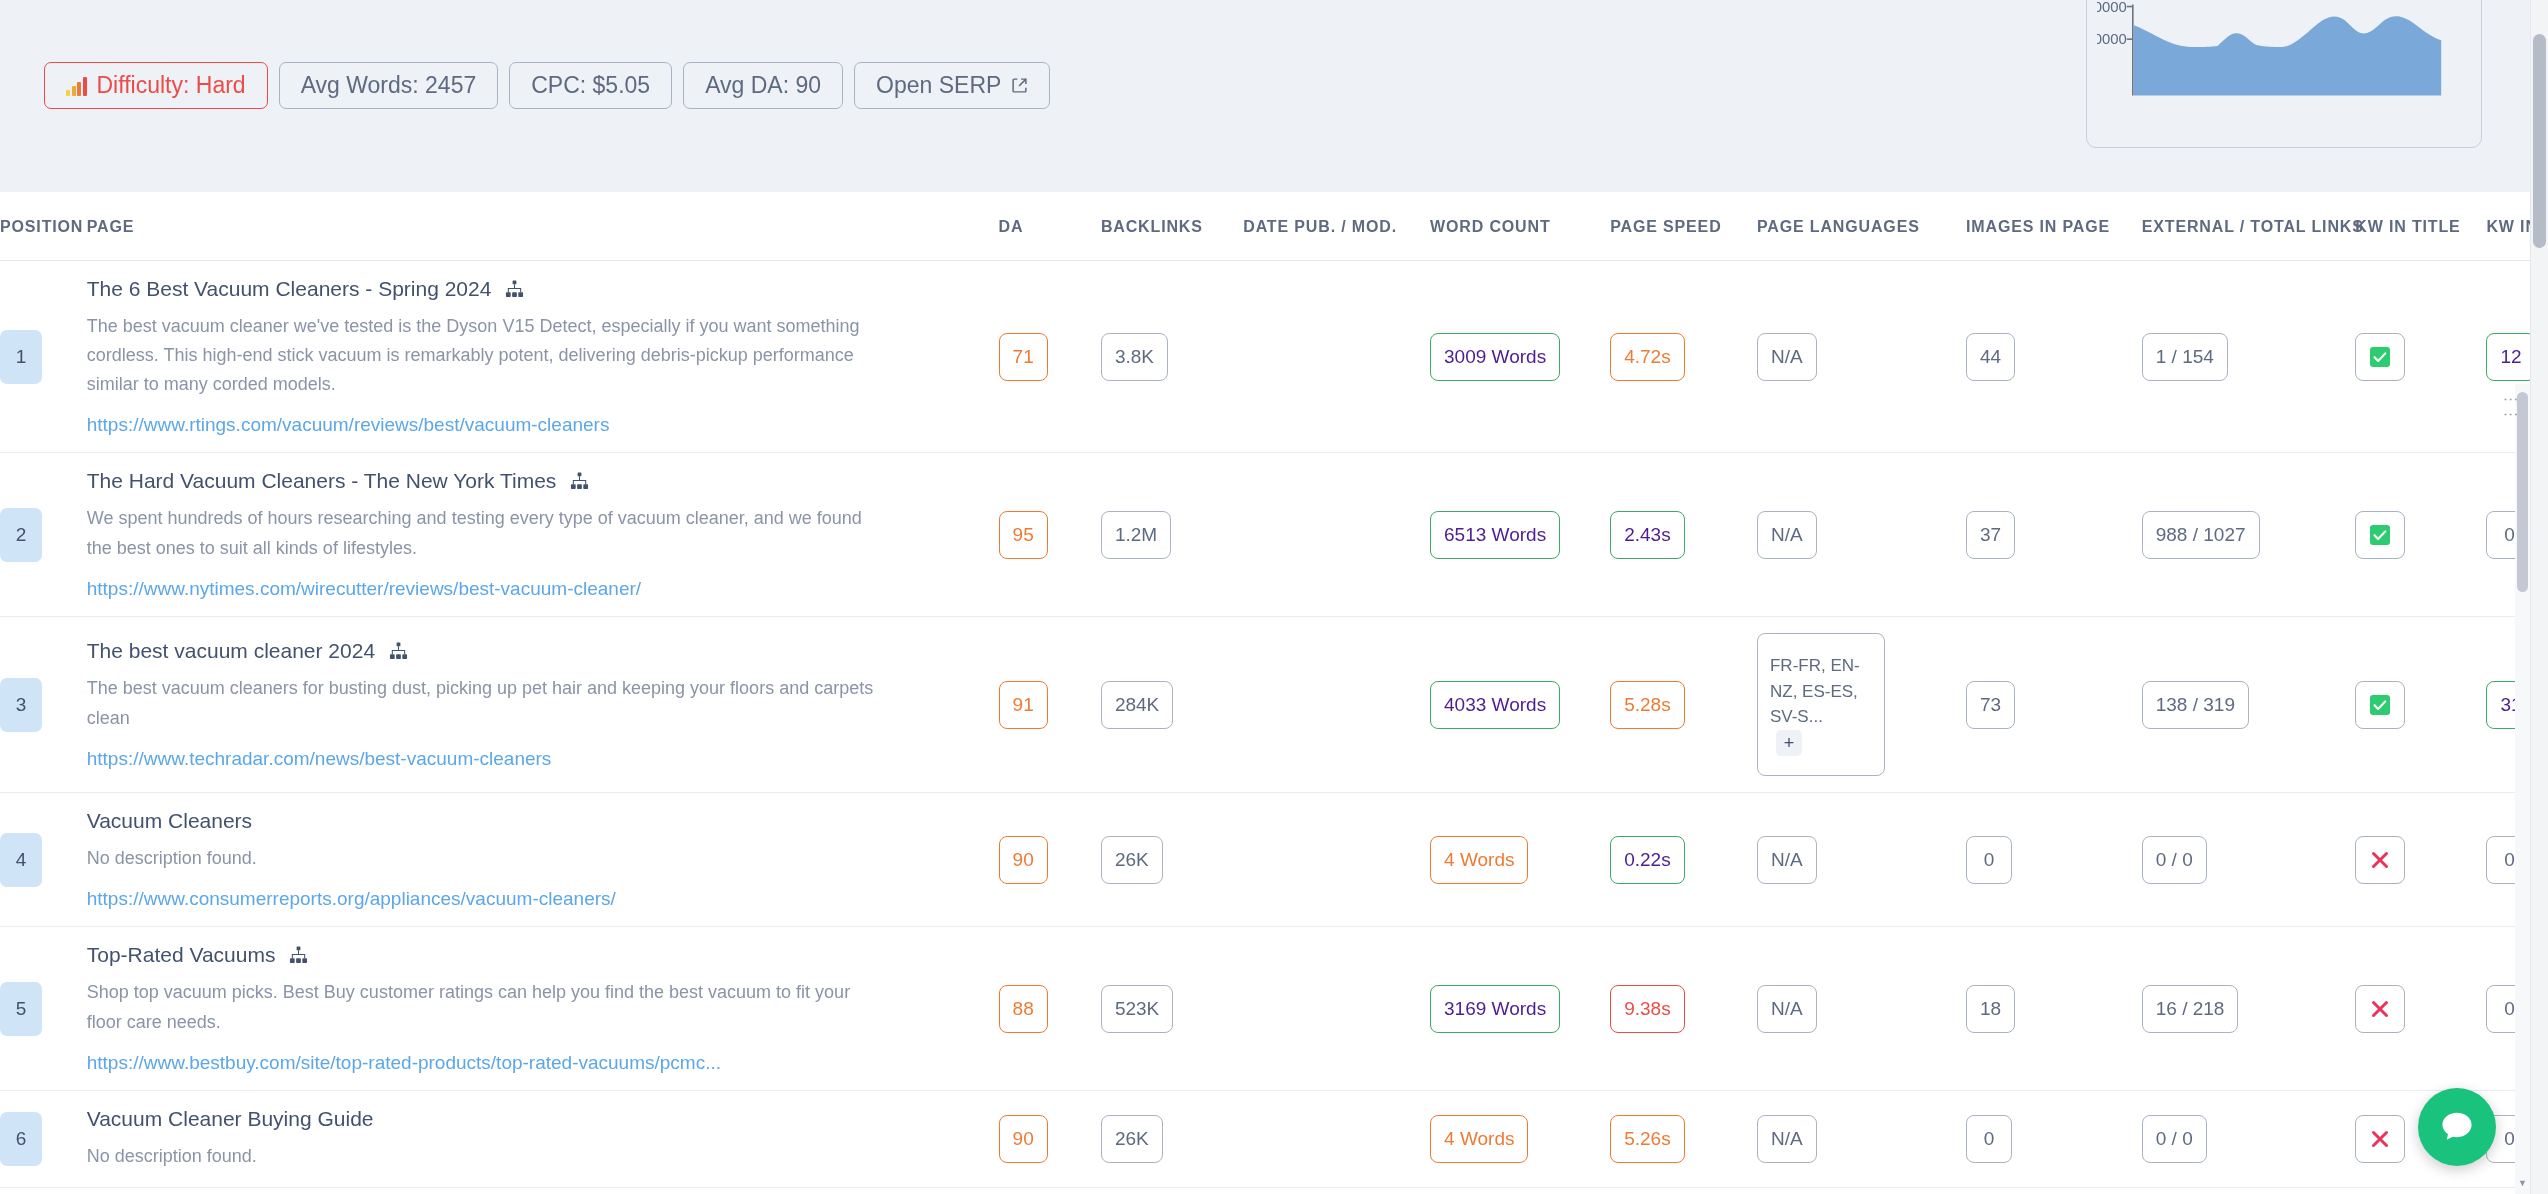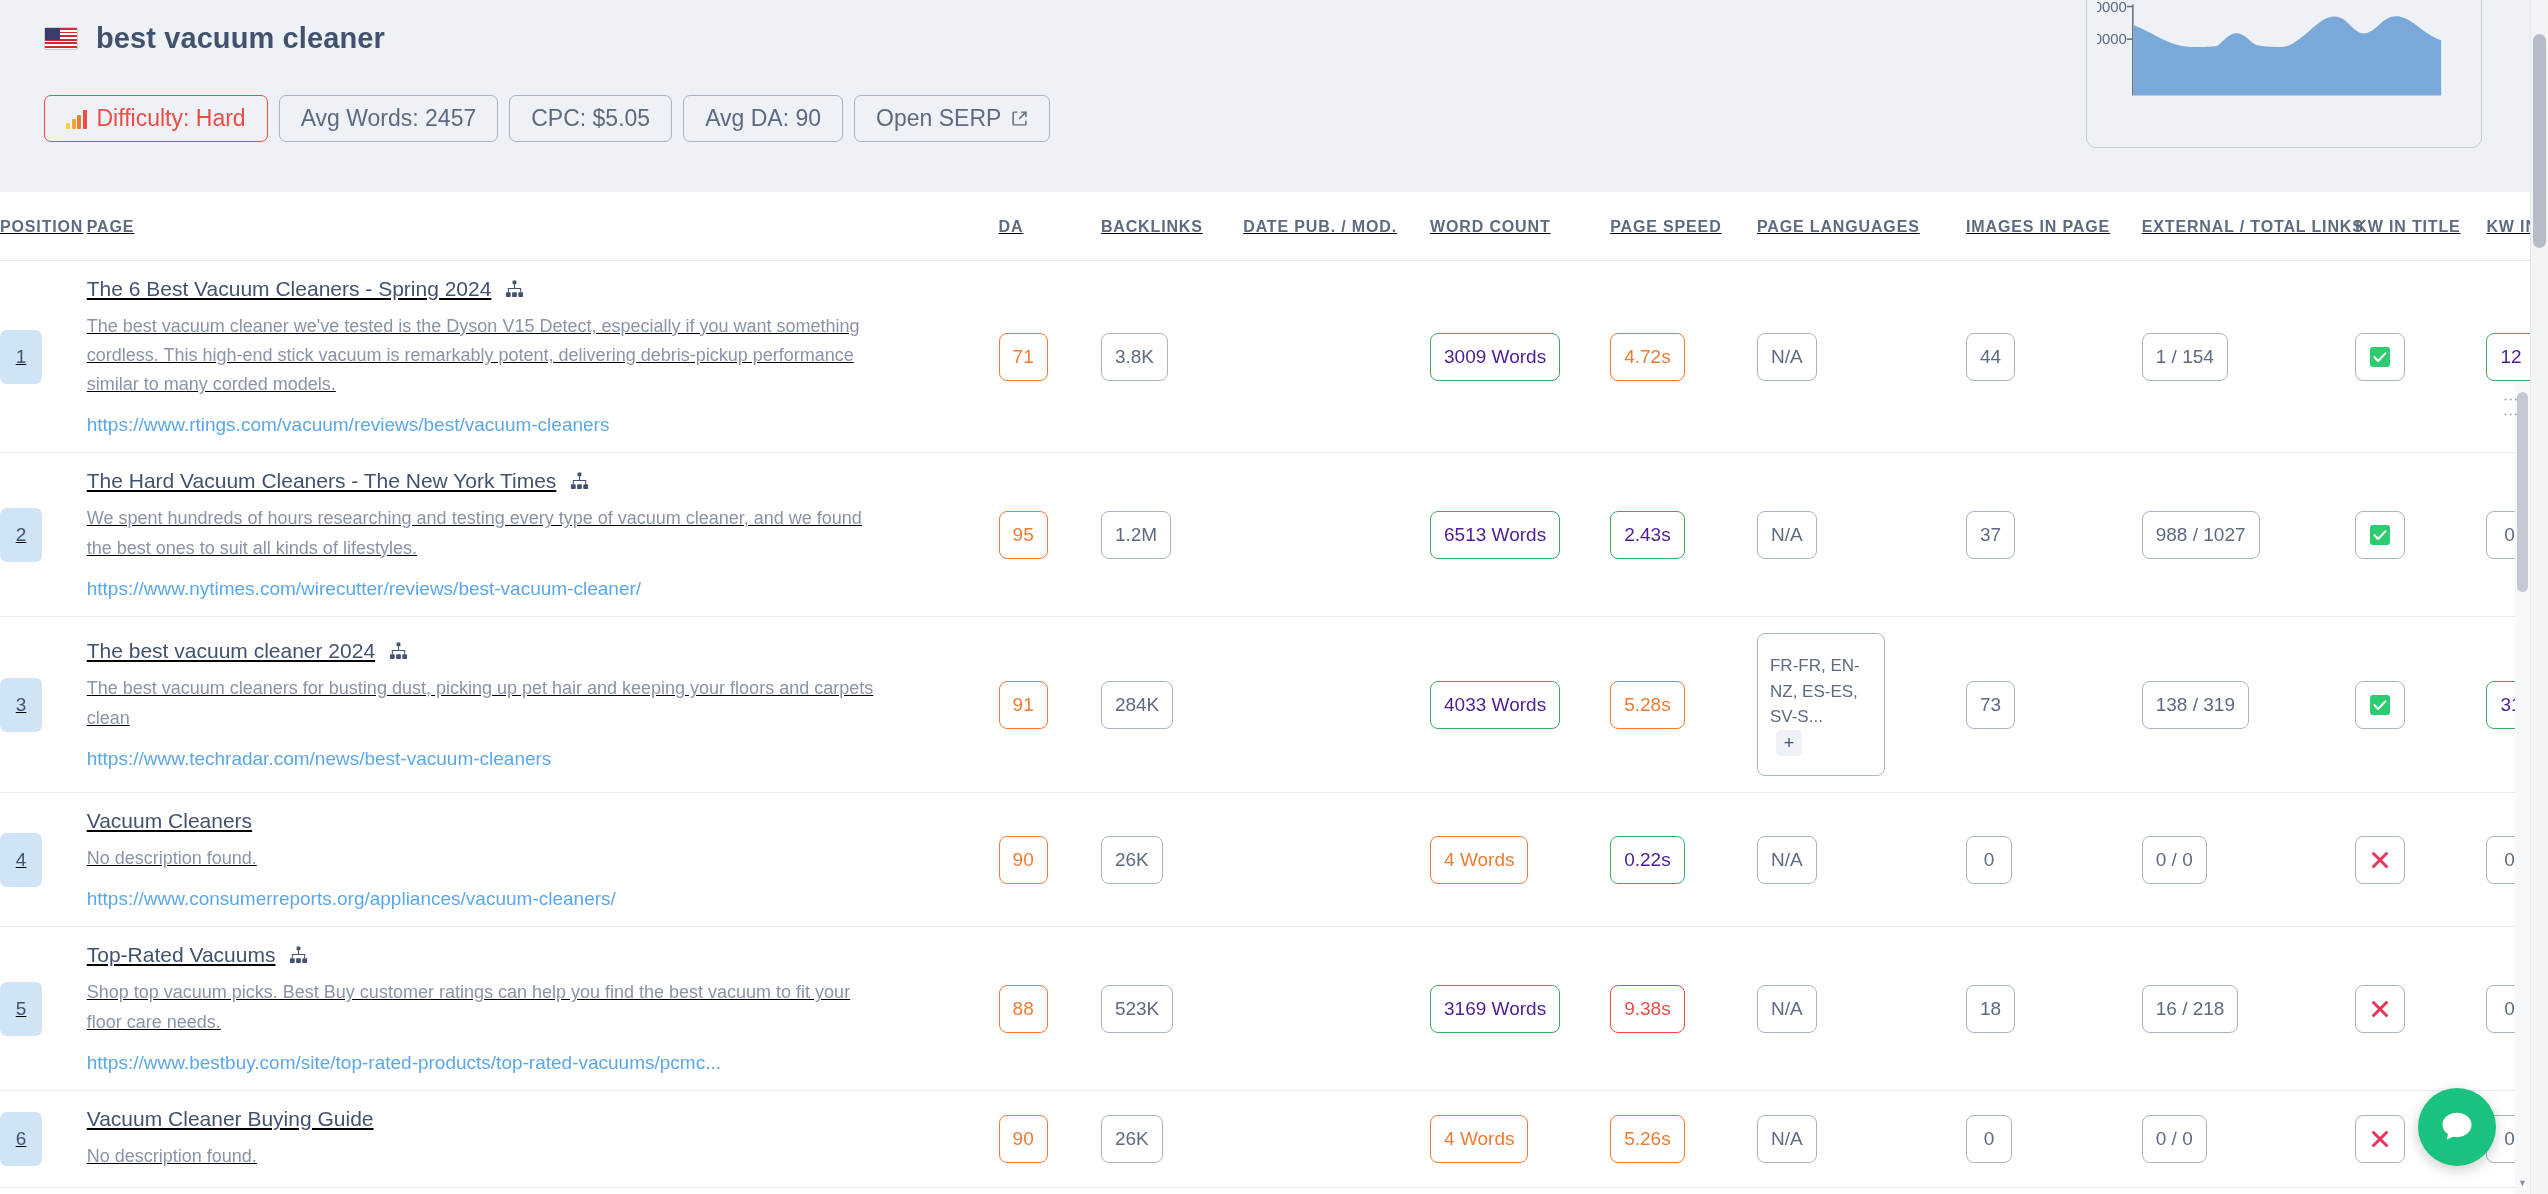--- a/index.html
+++ b/index.html
@@ -60,21 +60,21 @@
     width: 396px; height: 190px;
     background: #eef1f6;
     border: 1.6px solid #c9ced8; border-radius: 10px;
     padding: 10px;
   }
   .chart-inner { position: relative; width: 100%; height: 100%; }
   .chart-svg { width: 100%; height: 100%; display: block; }
   .tick-label { font-size: 17px; fill: #5d6a80; font-family: "Liberation Sans", sans-serif; }
 
   
-  .table-wrap { position: relative; width: 2548px; height: 1002px; background: #fff; overflow: hidden; text-decoration: underline; }
+  .table-wrap { position: relative; width: 2548px; height: 1002px; background: #fff; overflow: hidden; }
   table.serp { border-collapse: collapse; width: 2620px; table-layout: fixed; }
   table.serp thead th {
     font-size: 16px; letter-spacing: .85px; color: #5d6a80; font-weight: 600;
     text-align: left; padding: 26px 0 24px 0; white-space: nowrap;
     background: #fff; border-bottom: 1px solid #e3e7ee;
   }
   table.serp tbody td {
     border-bottom: 1px solid #e9edf3;
     vertical-align: middle; padding: 16px 0;
   }
@@ -176,24 +176,20 @@
     font-size: 15px; color: #9aa3b2; transform: rotate(90deg);
   }
 </style>
 </head>
 <body>
 
 <div id="app">
 
   <div class="header">
 
-    <div class="kw-line">
-      <span class="flag-icon"></span>
-      <span class="kw-title">best vacuum cleaner</span>
-    </div>
 
     <div class="badge-row">
 
       <div class="badge difficulty">
         <span class="bars-icon">
           <i></i>
             <i></i>
             <i></i>
             <i></i>
         </span>

